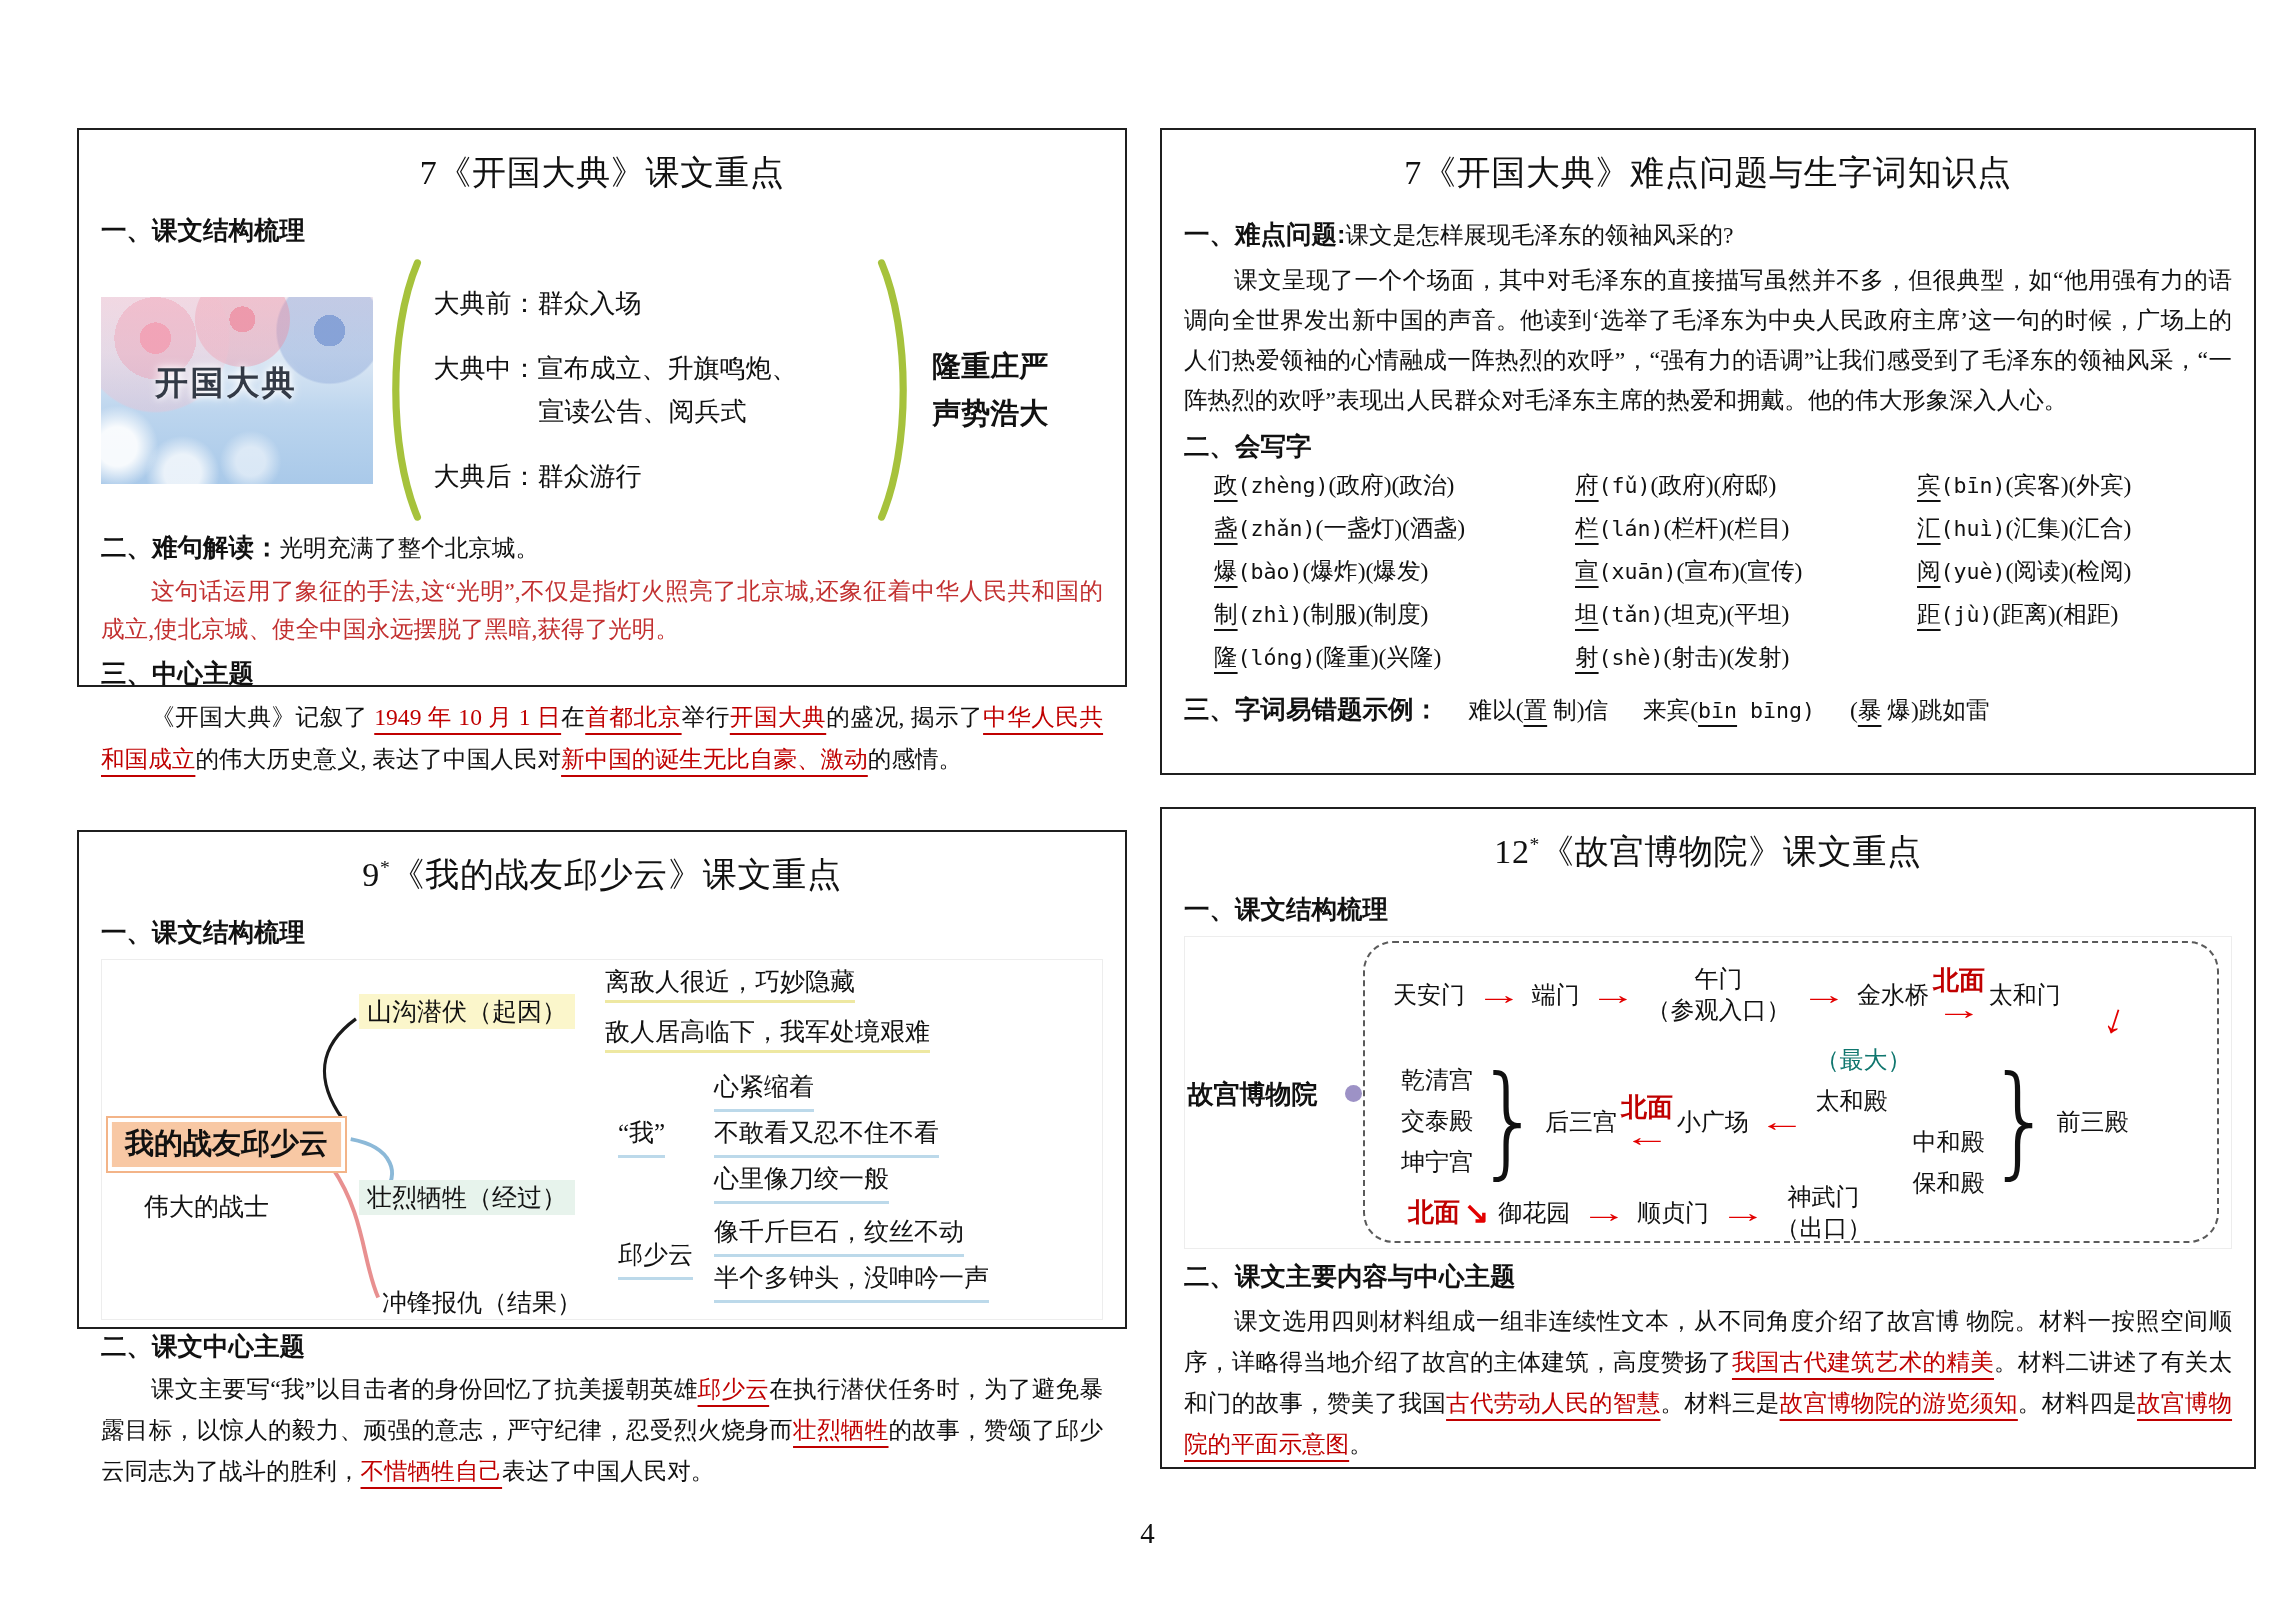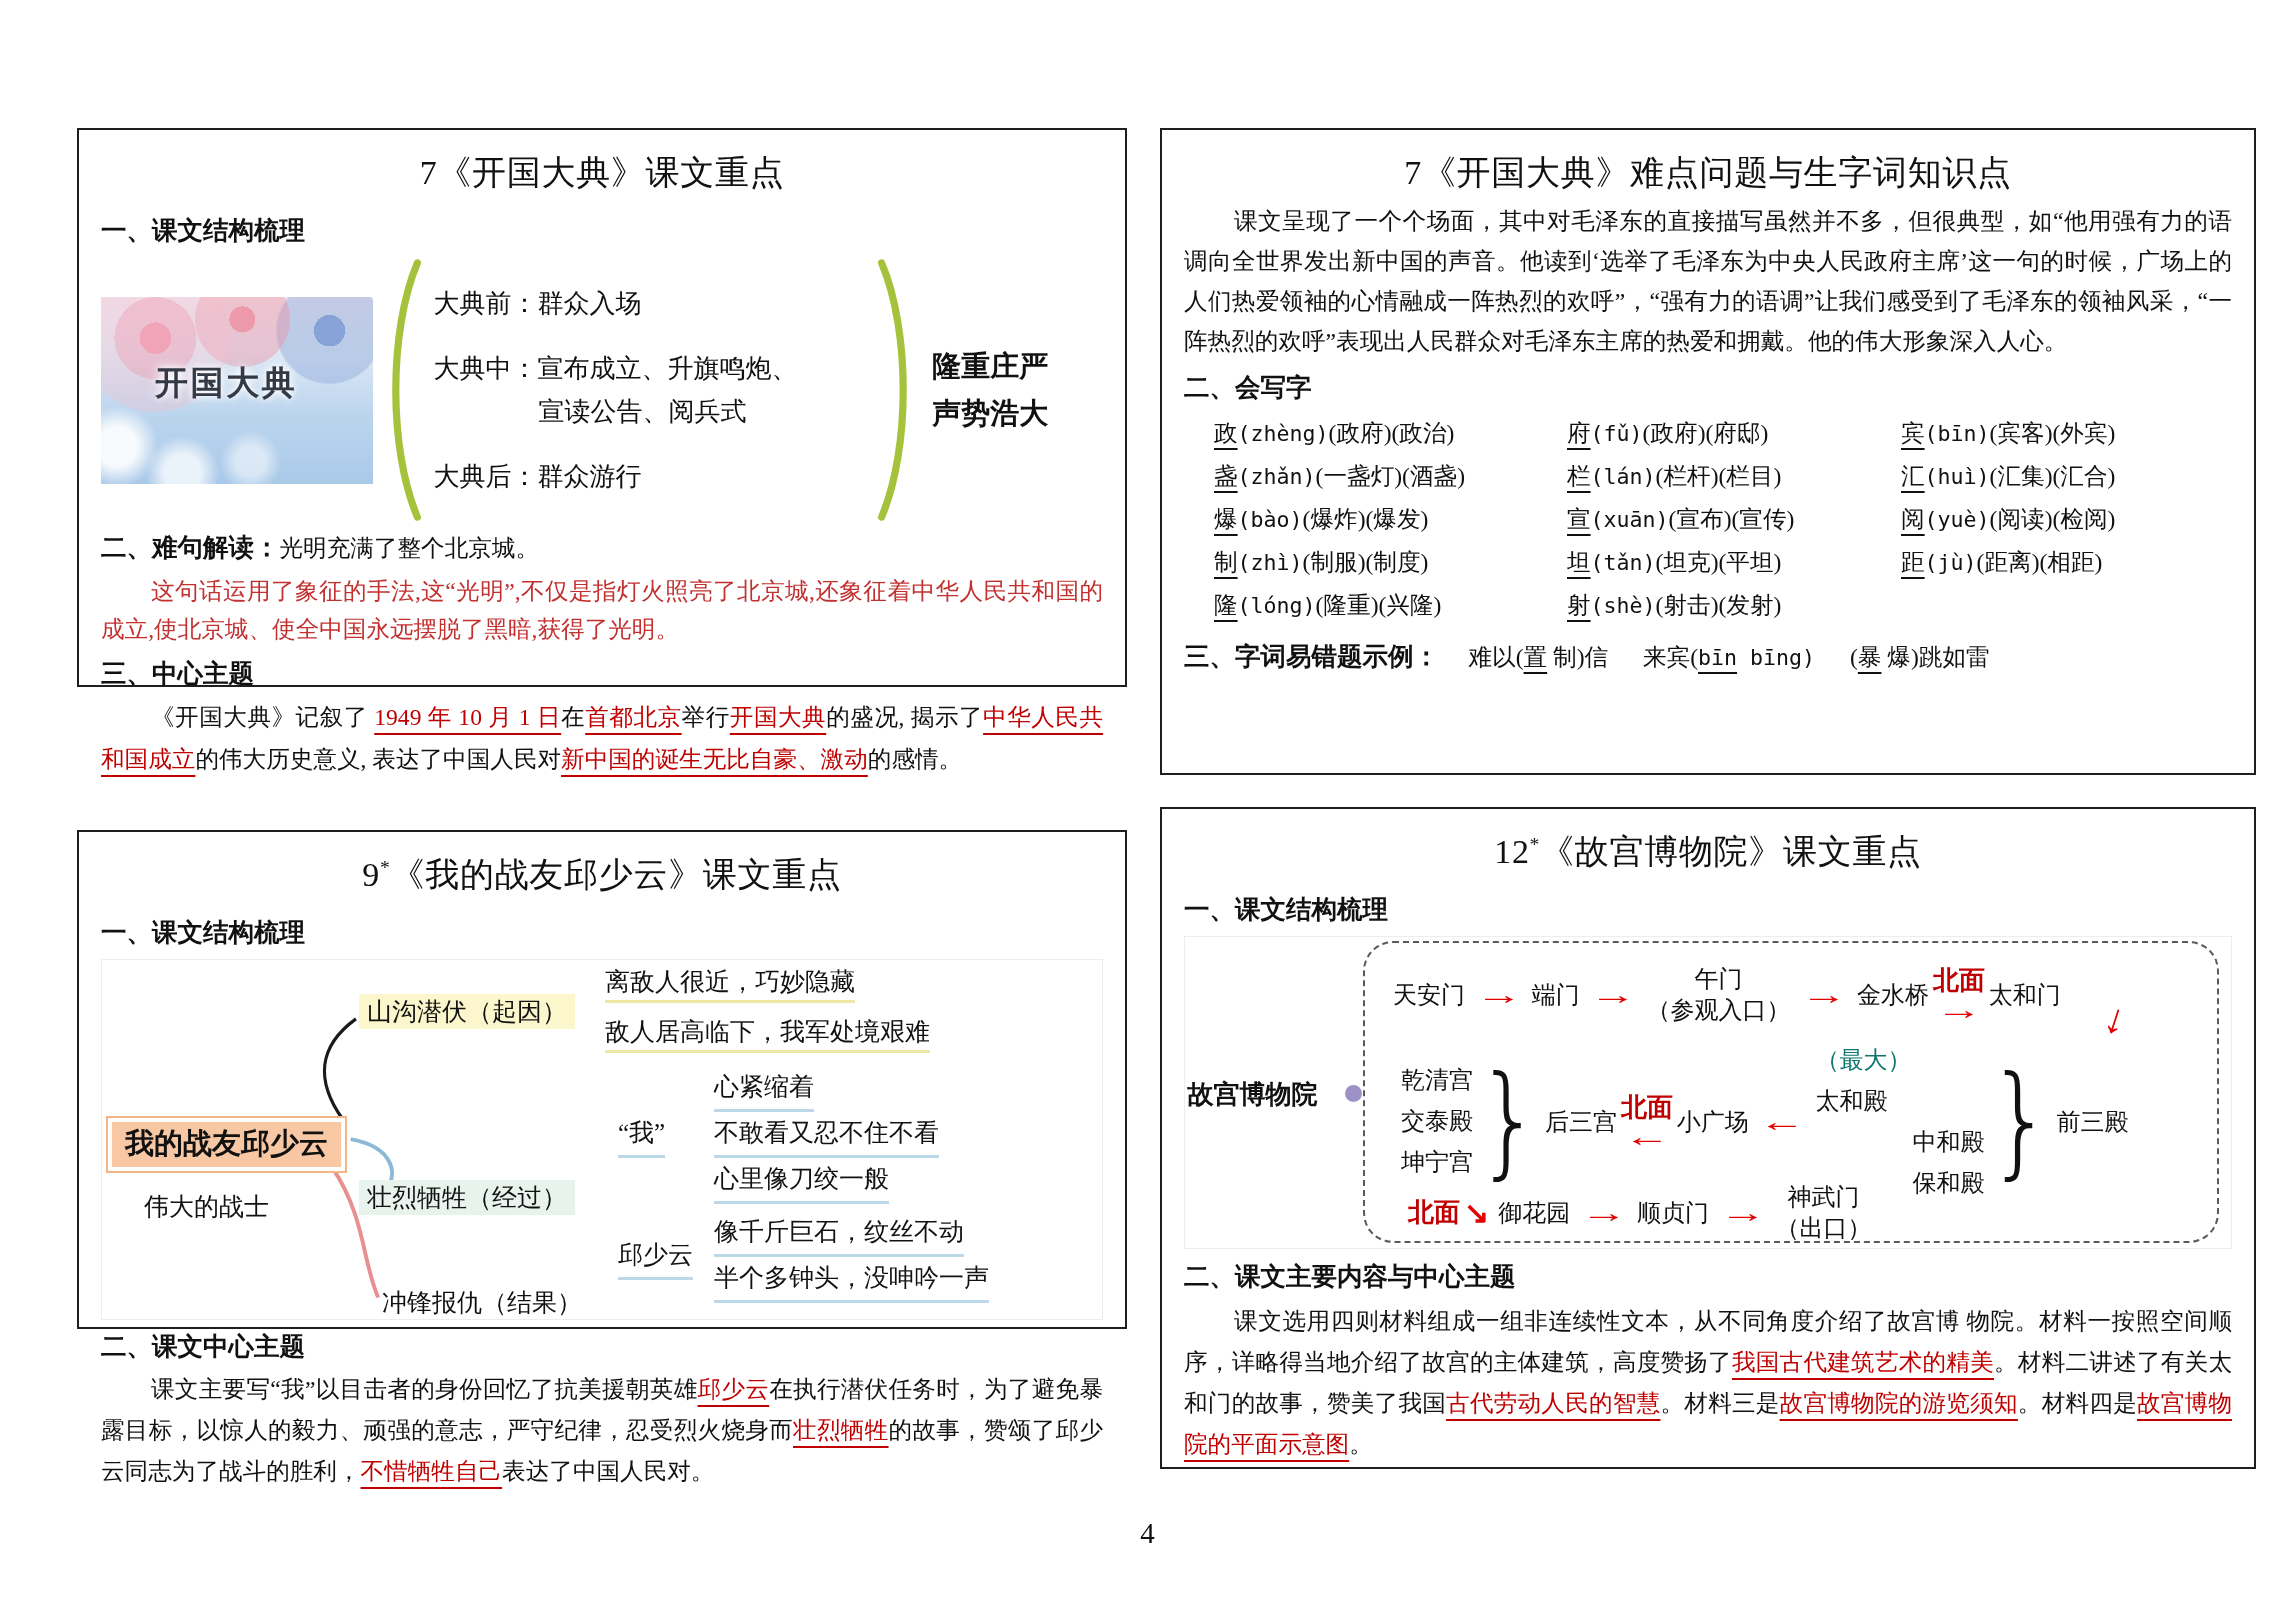--- a/index.html
+++ b/index.html
@@ -36,21 +36,21 @@
       linear-gradient(180deg,#f0e6ee 0%,#dde8f4 30%,#bcd5ee 62%,#a9c9e9 100%);}
   .fwcap{position:absolute;left:54px;top:64px;font-size:33px;font-weight:bold;color:#333a46;
     text-shadow:0 0 6.5px #fff,0 0 11.8px #fff;letter-spacing:2.6px;}
   .gbrace{flex:none;margin:0 9.2px;}
   .figlist{width:432px;font-size:26px;line-height:43px;}
   .figlist .gap{margin-top:22px;}
   .figlist .indent2{padding-left:105px;}
   .figsum{margin-left:6.5px;font-size:29px;font-weight:700;line-height:47px;white-space:nowrap;}
 
   
-  .wzgrid{display:flex;margin-top:7px;padding-left:30px;}
+  .wzgrid{display:flex;margin-top:0;padding-left:30px;gap:8px;}
   .wzcol1{width:353px;}
   .wzcol2{width:334px;}
   .wzrow{font-size:23.6px;line-height:43px;white-space:nowrap;}
 
   
   .map{position:relative;height:361px;margin-top:9.2px;border:1.3px solid #ededed;}
   .map svg{position:absolute;left:0;top:0;}
   .mlabel{position:absolute;font-size:25px;white-space:nowrap;}
   .mnode{position:absolute;left:3.9px;top:156px;background:#f8c8a4;border:2px solid #f3b488;
     box-shadow:inset 0 0 0 3.9px #fff;padding:6.5px 17px;font-size:29px;font-weight:bold;white-space:nowrap;}
@@ -118,20 +118,23 @@
   <p class="para redhand ind" style="margin-top:3.9px;line-height:38px">这句话运用了象征的手法,这“光明”,不仅是指灯火照亮了北京城,还象征着中华人民共和国的成立,使北京城、使全中国永远摆脱了黑暗,获得了光明。</p>
 
   <div class="shead" style="margin-top:7.9px">三、中心主题</div>
   <p class="para ind" style="margin-top:5.2px;line-height:42px">
     <span>《开国大典》记叙了 </span><span class="ru">1949 年 10 月 1 日</span><span>在</span><span class="ru">首都北京</span><span>举行</span><span class="ru">开国大典</span><span>的盛况, 揭示了</span><span class="ru">中华人民共和国成立</span><span>的伟大历史意义, 表达了中国人民对</span><span class="ru">新中国的诞生无比自豪、激动</span><span>的感情。</span>
   </p>
 </div>
 
 <div class="panel" id="p2">
   <div class="ptitle">7《开国大典》难点问题与生字词知识点</div>
+  <div class="para" style="margin-top:19.6px">
+    <span class="shead-inline">一、难点问题:</span><span>课文是怎样展现毛泽东的领袖风采的?</span>
+  </div>
   <p class="para ind" style="margin-top:5.2px;line-height:40px">课文呈现了一个个场面，其中对毛泽东的直接描写虽然并不多，但很典型，如“他用强有力的语调向全世界发出新中国的声音。他读到‘选举了毛泽东为中央人民政府主席’这一句的时候，广场上的人们热爱领袖的心情融成一阵热烈的欢呼”，“强有力的语调”让我们感受到了毛泽东的领袖风采，“一阵热烈的欢呼”表现出人民群众对毛泽东主席的热爱和拥戴。他的伟大形象深入人心。</p>
 
   <div class="shead" style="margin-top:9px">二、会写字</div>
   <div class="wzgrid">
     <div class="wzcol1">
       <div class="wzrow"><span class="bu">政</span><span class="mono">(zhèng)</span><span>(政府)(政治)</span></div>
       <div class="wzrow"><span class="bu">盏</span><span class="mono">(zhǎn)</span><span>(一盏灯)(酒盏)</span></div>
       <div class="wzrow"><span class="bu">爆</span><span class="mono">(bào)</span><span>(爆炸)(爆发)</span></div>
       <div class="wzrow"><span class="bu">制</span><span class="mono">(zhì)</span><span>(制服)(制度)</span></div>
       <div class="wzrow"><span class="bu">隆</span><span class="mono">(lóng)</span><span>(隆重)(兴隆)</span></div>

